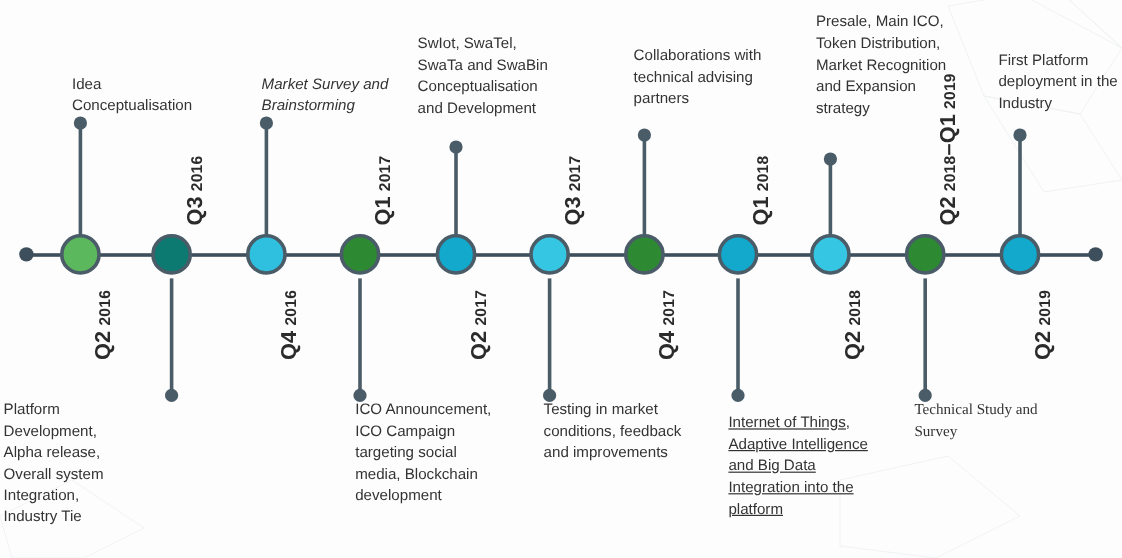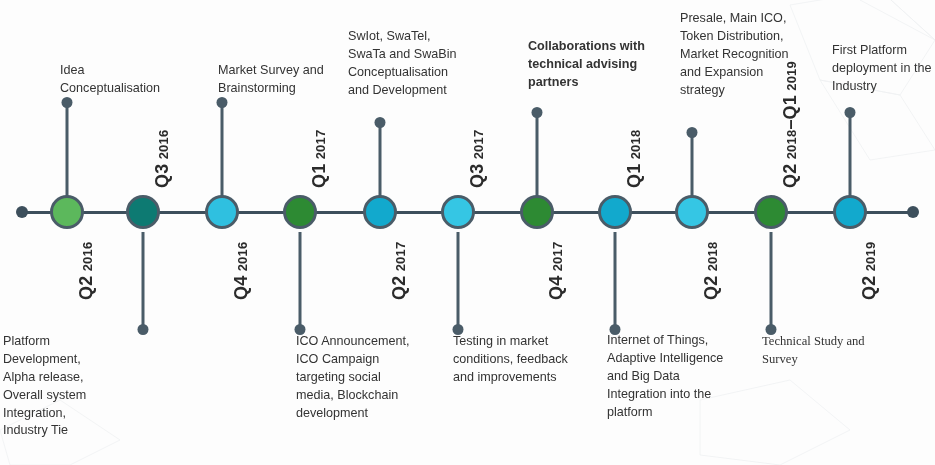--- a/index.html
+++ b/index.html
@@ -144,41 +144,41 @@
       <div class="desc top" style="left: 60px; top: 62px; width: 150px;">Idea<br>Conceptualisation</div>
       <div class="node" style="left: 143px; background: rgb(13, 122, 114);"></div>
       <div class="qlabel up" style="left: 152px; top: 188px;"><span class="q">Q3</span> <span class="y">2016</span></div>
       <div class="stem" style="left: 143px; top: 232px; height: 98px;"></div>
       <div class="stem-dot" style="left: 143px; top: 324px;"></div>
       <div class="desc bottom" style="left: 762px; top: 333px; width: 150px; font-family: Liberation Serif, serif;">Technical Study and<br>Survey</div>
       <div class="node" style="left: 222px; background: rgb(47, 192, 224);"></div>
       <div class="qlabel up" style="left: 231px; top: 300px;"><span class="q">Q4</span> <span class="y">2016</span></div>
       <div class="stem" style="left: 222px; top: 102px; height: 102px;"></div>
       <div class="stem-dot" style="left: 222px; top: 97px;"></div>
-      <div class="desc top" style="left: 218px; top: 62px; width: 150px;">Market Survey and<br>Brainstorming</div>
+      <div class="desc top" style="left: 218px; top: 62px; width: 150px; font-style: italic;">Market Survey and<br>Brainstorming</div>
       <div class="node" style="left: 300px; background: rgb(45, 138, 51);"></div>
       <div class="qlabel up" style="left: 309px; top: 188px;"><span class="q">Q1</span> <span class="y">2017</span></div>
       <div class="stem" style="left: 300px; top: 232px; height: 98px;"></div>
       <div class="stem-dot" style="left: 300px; top: 324px;"></div>
-      <div class="desc bottom" style="left: 607px; top: 332px; width: 150px;">Internet of Things,<br>Adaptive Intelligence<br>and Big Data<br>Integration into the<br>platform</div>
+      <div class="desc bottom" style="left: 607px; top: 344px; width: 150px; text-decoration: underline;">Internet of Things,<br>Adaptive Intelligence<br>and Big Data<br>Integration into the<br>platform</div>
       <div class="node" style="left: 380px; background: rgb(18, 169, 205);"></div>
       <div class="qlabel up" style="left: 389px; top: 300px;"><span class="q">Q2</span> <span class="y">2017</span></div>
       <div class="stem" style="left: 380px; top: 122px; height: 82px;"></div>
       <div class="stem-dot" style="left: 380px; top: 117px;"></div>
       <div class="desc top" style="left: 348px; top: 28px; width: 150px;">SwIot, SwaTel,<br>SwaTa and SwaBin<br>Conceptualisation<br>and Development</div>
       <div class="node" style="left: 458px; background: rgb(53, 198, 228);"></div>
       <div class="qlabel up" style="left: 467px; top: 188px;"><span class="q">Q3</span> <span class="y">2017</span></div>
       <div class="stem" style="left: 458px; top: 232px; height: 98px;"></div>
       <div class="stem-dot" style="left: 458px; top: 324px;"></div>
       <div class="desc bottom" style="left: 453px; top: 333px; width: 150px;">Testing in market<br>conditions, feedback<br>and improvements</div>
       <div class="node" style="left: 537px; background: rgb(45, 138, 51);"></div>
       <div class="qlabel up" style="left: 546px; top: 300px;"><span class="q">Q4</span> <span class="y">2017</span></div>
       <div class="stem" style="left: 537px; top: 112px; height: 92px;"></div>
       <div class="stem-dot" style="left: 537px; top: 107px;"></div>
-      <div class="desc top" style="left: 528px; top: 38px; width: 150px; font-weight: bold;">Collaborations with<br>technical advising<br>partners</div>
+      <div class="desc top" style="left: 528px; top: 38px; width: 150px;">Collaborations with<br>technical advising<br>partners</div>
       <div class="node" style="left: 615px; background: rgb(18, 169, 205);"></div>
       <div class="qlabel up" style="left: 624px; top: 188px;"><span class="q">Q1</span> <span class="y">2018</span></div>
       <div class="stem" style="left: 615px; top: 232px; height: 98px;"></div>
       <div class="stem-dot" style="left: 615px; top: 324px;"></div>
       <div class="desc bottom" style="left: 296px; top: 333px; width: 150px;">ICO Announcement,<br>ICO Campaign<br>targeting social<br>media, Blockchain<br>development</div>
       <div class="node" style="left: 692px; background: rgb(53, 198, 228);"></div>
       <div class="qlabel up" style="left: 701px; top: 300px;"><span class="q">Q2</span> <span class="y">2018</span></div>
       <div class="stem" style="left: 692px; top: 132px; height: 72px;"></div>
       <div class="stem-dot" style="left: 692px; top: 127px;"></div>
       <div class="desc top" style="left: 680px; top: 10px; width: 158px;">Presale, Main ICO,<br>Token Distribution,<br>Market Recognition<br>and Expansion<br>strategy</div>

